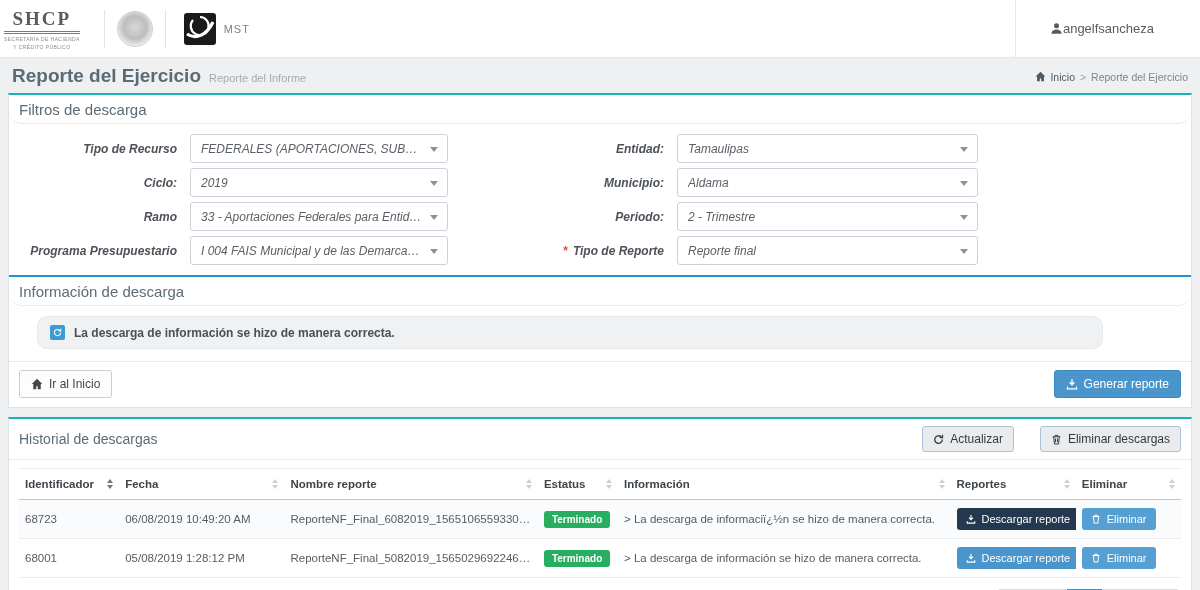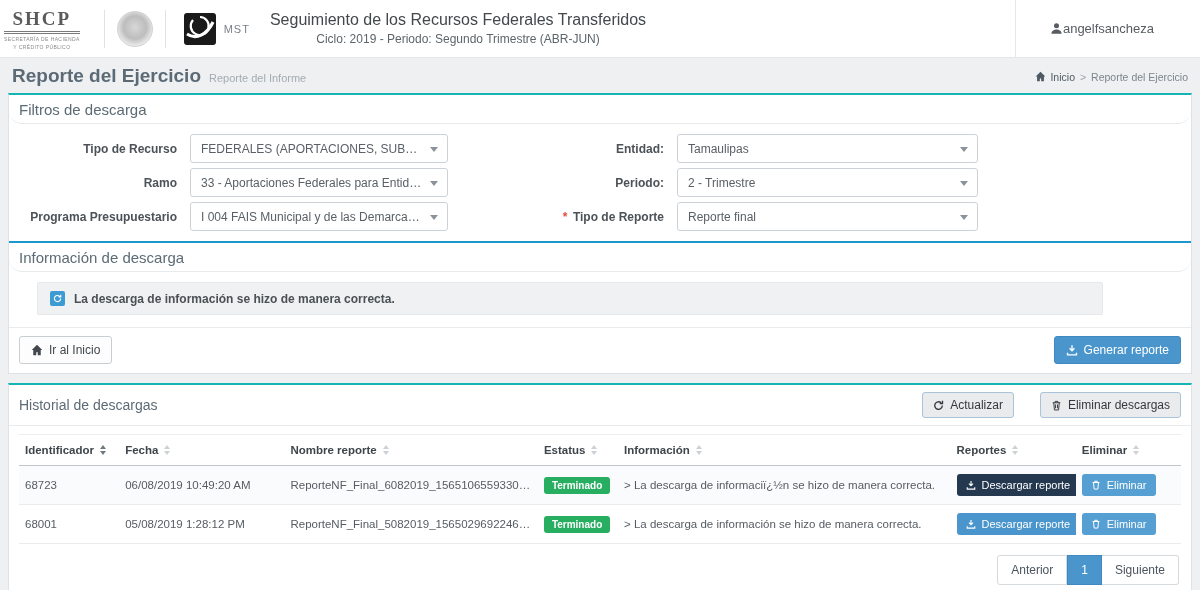--- a/index.html
+++ b/index.html
@@ -34,52 +34,52 @@
   .breadcrumb { margin-left:auto; font-size:10.5px; color:#7c868d; display:flex; align-items:center; gap:5px; }
   .breadcrumb .crumb-home { color:#4e5a63; display:flex; align-items:center; gap:4px; cursor:pointer; }
   .breadcrumb .sep { color:#9aa3a9; }
   
   .panel { margin:0 8px; background:#fff; border:1px solid #dde2e6; border-top:2px solid #17b5b2; }
   .panel + .panel { margin-top:9px; }
   .x-title { font-size:15px; color:#5c6b75; padding:6px 10px 5px; border-bottom:1px solid #e7ebee;border-radius:13px; }
   .x-title-row { display:flex; align-items:center; padding:7px 10px 7px; border-bottom:1px solid #e7ebee; }
   .x-title-row .x-title-text { font-size:14px; color:#5c6b75; }
   
-  .form-area { padding:5px 10px 0; }
+  .form-area { padding:5px 10px 0;font-style:italic; }
   .frow { display:flex; align-items:center; margin:5px 0; }
   .flabel { font-size:12px; font-weight:bold; color:#4c5258; }
   .flabel.l { flex:0 0 158px; text-align:right; }
   .flabel.r { flex:0 0 216px; text-align:right; }
   .req { color:#e74c3c; margin-right:2px; }
   .select { position:relative; height:29px; border:1px solid #ccd2d7; border-radius:3px; background:#fff; display:flex; align-items:center; padding:0 24px 0 10px; font-size:12px; color:#5a6066; cursor:pointer; }
   .select.l { width:258px; margin-left:13px; }
   .select.r { width:301px; margin-left:13px; }
   .sel-text { white-space:nowrap; overflow:hidden; text-overflow:ellipsis; }
   .caret { position:absolute; right:9px; top:12px; width:0; height:0; border-left:4px solid transparent; border-right:4px solid transparent; border-top:5px solid #8b9299; }
   .blue-divider { height:2px; background:#1b97c9; margin-top:10px; }
   
-  .alert { margin:10px 88px 12px 28px; background:#f0f1f2; border:1px solid #e7e8ea; border-radius:2px; padding:8px 12px; display:flex; align-items:center; gap:9px; }
+  .alert { margin:10px 88px 12px 28px; background:#f0f1f2; border:1px solid #e7e8ea; border-radius:10px; padding:8px 12px; display:flex; align-items:center; gap:9px; }
   .alert-icon { width:15px; height:15px; background:#3d9bd4; border-radius:2px; color:#fff; display:flex; align-items:center; justify-content:center; flex:0 0 15px; }
   .alert-text { font-size:12px; font-weight:bold; color:#4a5056; }
   .hr { height:1px; background:#e9ecef; }
   .panel-actions { display:flex; align-items:center; padding:8px 10px 9px; }
   
   .btn { display:inline-flex; align-items:center; gap:6px; border-radius:3px; font-size:12px; padding:6px 11px; cursor:pointer; border:1px solid transparent; font-family:inherit; }
   .btn svg { flex:0 0 auto; }
   .btn-default { background:#fdfdfd; border-color:#c9ced2; color:#41474c; }
   .btn-primary { background:#4a96cc; border-color:#4089c0; color:#fff; margin-left:auto; }
   .btn-tool { background:#e9ebed; border-color:#a9c4da; color:#35393d; font-size:12px; padding:5px 10px; }
   .btn-dl { background:#4a96cc; color:#fff; font-size:11px; padding:5px 9px; border:none; }
   .btn-dl.dark { background:#24384f; }
   .btn-del { background:#559fd3; color:#fff; font-size:11px; padding:5px 9px; border:none; }
   
   .tools { margin-left:auto; display:flex; gap:26px; }
   table.history { width:calc(100% - 20px); margin:8px 10px 0; border-collapse:collapse; table-layout:fixed; }
   th { font-size:11.5px; color:#3e454b; text-align:left; padding:9px 6px; border-bottom:1px solid #bfc6cc; border-top:1px solid #eceff1; }
-  .th-wrap { display:flex; align-items:center; }
+  .th-wrap { display:flex; align-items:center; justify-content:space-between; }
   td { font-size:11.5px; color:#565c62; padding:8px 6px; border-bottom:1px solid #e9ecef; overflow:hidden; white-space:nowrap; text-overflow:ellipsis; }
   tr.odd td { background:#fafbfc;margin-left:31px; }
   .sort { display:inline-flex; flex-direction:column; gap:2px; margin-left:6px; }
   .sort i { display:block; width:0; height:0; border-left:3.5px solid transparent; border-right:3.5px solid transparent; }
   .sort .up { border-bottom:4px solid #ccd1d6; }
   .sort .dn { border-top:4px solid #ccd1d6; }
   .sort.active .up { border-bottom-color:#70787f; }
   .sort.active .dn { border-top-color:#70787f; }
   .badge-success { display:inline-block; background:#27ae60; color:#fff; font-size:10px; font-weight:bold; padding:3px 8px; border-radius:3px; }
   
@@ -105,24 +105,20 @@
     <div class="vdiv"></div>
     <div class="mst">
       <div class="mst-box">
         <svg width="32" height="32" viewBox="0 0 32 32" aria-hidden="true">
           <path d="M9 7 a9 9 0 1 0 7 -3" stroke="#fff" stroke-width="2.2" fill="none"></path>
           <path d="M3 21 C 12 27 23 22 29 9" stroke="#fff" stroke-width="3.2" fill="none"></path>
         </svg>
       </div>
       <span class="mst-label">MST</span>
     </div>
-    <div class="app-title-wrap">
-      <div class="app-title">Seguimiento de los Recursos Federales Transferidos</div>
-      <div class="app-subtitle">Ciclo: 2019 - Periodo: Segundo Trimestre (ABR-JUN)</div>
-    </div>
   </div>
   <div class="user-area">
     <span style="display:inline-flex;">
       <svg width="13" height="13" viewBox="0 0 16 16" fill="#565c61" aria-hidden="true">
         <circle cx="8" cy="4.6" r="3.1"></circle>
         <path d="M1.7 14.6 c0-3.4 2.9-5.4 6.3-5.4 s6.3 2 6.3 5.4 z"></path>
       </svg>
     </span>
     <span>angelfsancheza</span>
   </div>
@@ -153,20 +149,32 @@
         <span class="sel-text">FEDERALES (APORTACIONES, SUBSIDIOS Y CONVENIOS)</span>
         <span class="caret"></span>
       </div>
       <label class="flabel r">Entidad:</label>
       <div class="select r">
         <span class="sel-text">Tamaulipas</span>
         <span class="caret"></span>
       </div>
     </div>
 
+    <div class="frow">
+      <label class="flabel l">Ciclo:</label>
+      <div class="select l">
+        <span class="sel-text">2019</span>
+        <span class="caret"></span>
+      </div>
+      <label class="flabel r">Municipio:</label>
+      <div class="select r">
+        <span class="sel-text">Aldama</span>
+        <span class="caret"></span>
+      </div>
+    </div>
 
     <div class="frow">
       <label class="flabel l">Ramo</label>
       <div class="select l">
         <span class="sel-text">33 - Aportaciones Federales para Entidades Federativas y Municipios</span>
         <span class="caret"></span>
       </div>
       <label class="flabel r">Periodo:</label>
       <div class="select r">
         <span class="sel-text">2 - Trimestre</span>

